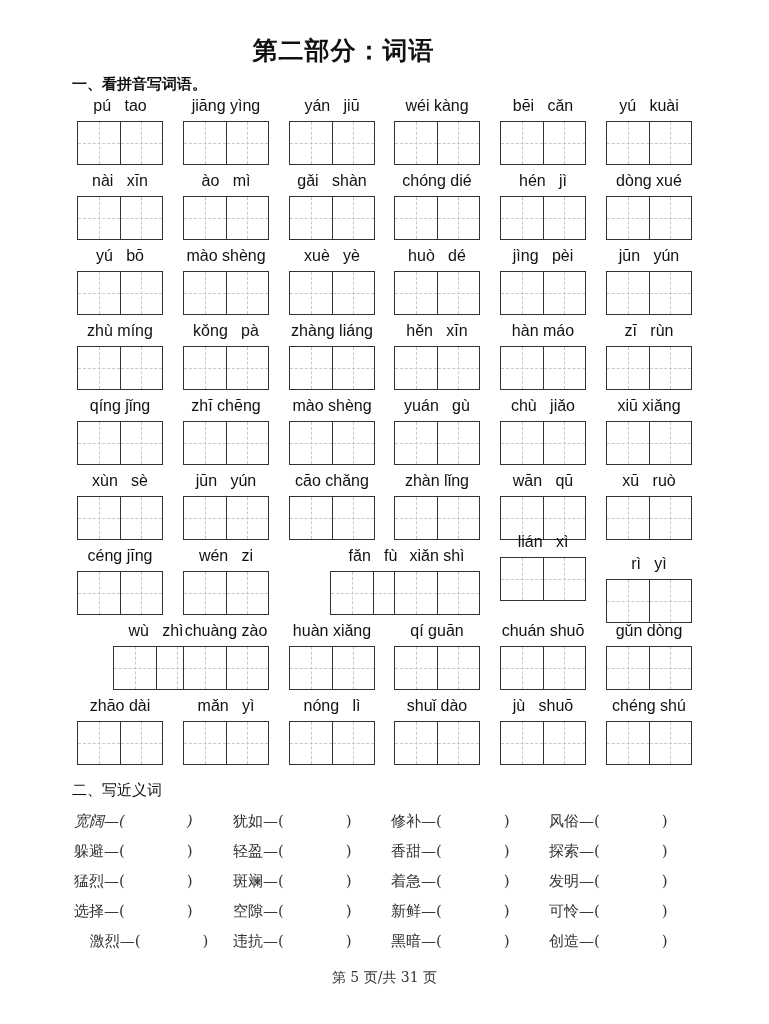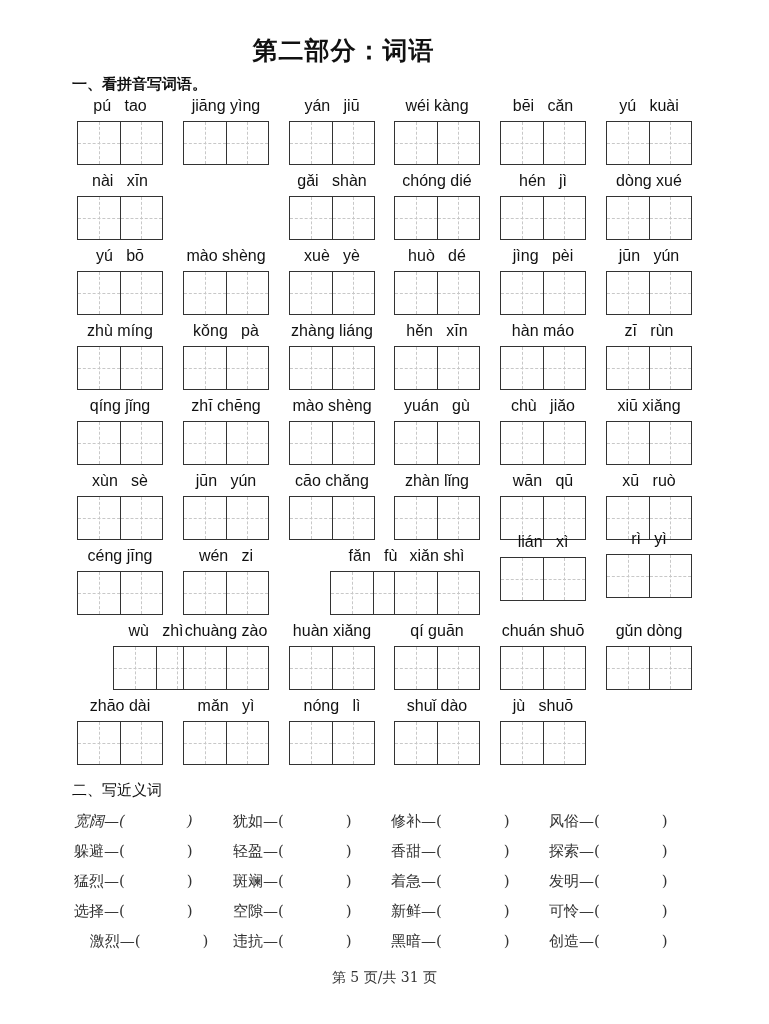--- a/index.html
+++ b/index.html
@@ -172,20 +172,27 @@
         <div class="tian-char"></div>
       </div>
     </div>
     <div class="word-cell" style="left: 77px; top: 172px;">
       <div class="pinyin">nài   xīn</div>
       <div class="tian-box">
         <div class="tian-char"></div>
         <div class="tian-char"></div>
       </div>
     </div>
+    <div class="word-cell" style="left: 183px; top: 172px;">
+      <div class="pinyin">ào   mì</div>
+      <div class="tian-box">
+        <div class="tian-char"></div>
+        <div class="tian-char"></div>
+      </div>
+    </div>
     <div class="word-cell" style="left: 289px; top: 172px;">
       <div class="pinyin">gǎi   shàn</div>
       <div class="tian-box">
         <div class="tian-char"></div>
         <div class="tian-char"></div>
       </div>
     </div>
     <div class="word-cell" style="left: 394px; top: 172px;">
       <div class="pinyin">chóng dié</div>
       <div class="tian-box">
@@ -403,21 +410,21 @@
         <div class="tian-char"></div>
       </div>
     </div>
     <div class="word-cell" style="left: 500px; top: 533px;">
       <div class="pinyin">lián   xì</div>
       <div class="tian-box">
         <div class="tian-char"></div>
         <div class="tian-char"></div>
       </div>
     </div>
-    <div class="word-cell" style="left: 606px; top: 530px;">
+    <div class="word-cell" style="left: 606px; top: 555px;">
       <div class="pinyin">rì   yì</div>
       <div class="tian-box">
         <div class="tian-char"></div>
         <div class="tian-char"></div>
       </div>
     </div>
     <div class="word-cell" style="left: 77px; top: 622px; margin-left: 36px;">
       <div class="pinyin">wù   zhì</div>
       <div class="tian-box">
         <div class="tian-char"></div>
@@ -482,20 +489,27 @@
     </div>
     <div class="word-cell" style="left: 394px; top: 697px;">
       <div class="pinyin">shuǐ dào</div>
       <div class="tian-box">
         <div class="tian-char"></div>
         <div class="tian-char"></div>
       </div>
     </div>
     <div class="word-cell" style="left: 500px; top: 697px;">
       <div class="pinyin">jù   shuō</div>
+      <div class="tian-box">
+        <div class="tian-char"></div>
+        <div class="tian-char"></div>
+      </div>
+    </div>
+    <div class="word-cell" style="left: 606px; top: 697px;">
+      <div class="pinyin">chéng shú</div>
       <div class="tian-box">
         <div class="tian-char"></div>
         <div class="tian-char"></div>
       </div>
     </div>
   </div>
 
 <div class="section-heading section-two">二、写近义词</div>
 
 <div class="syn-area" id="syn-area">

